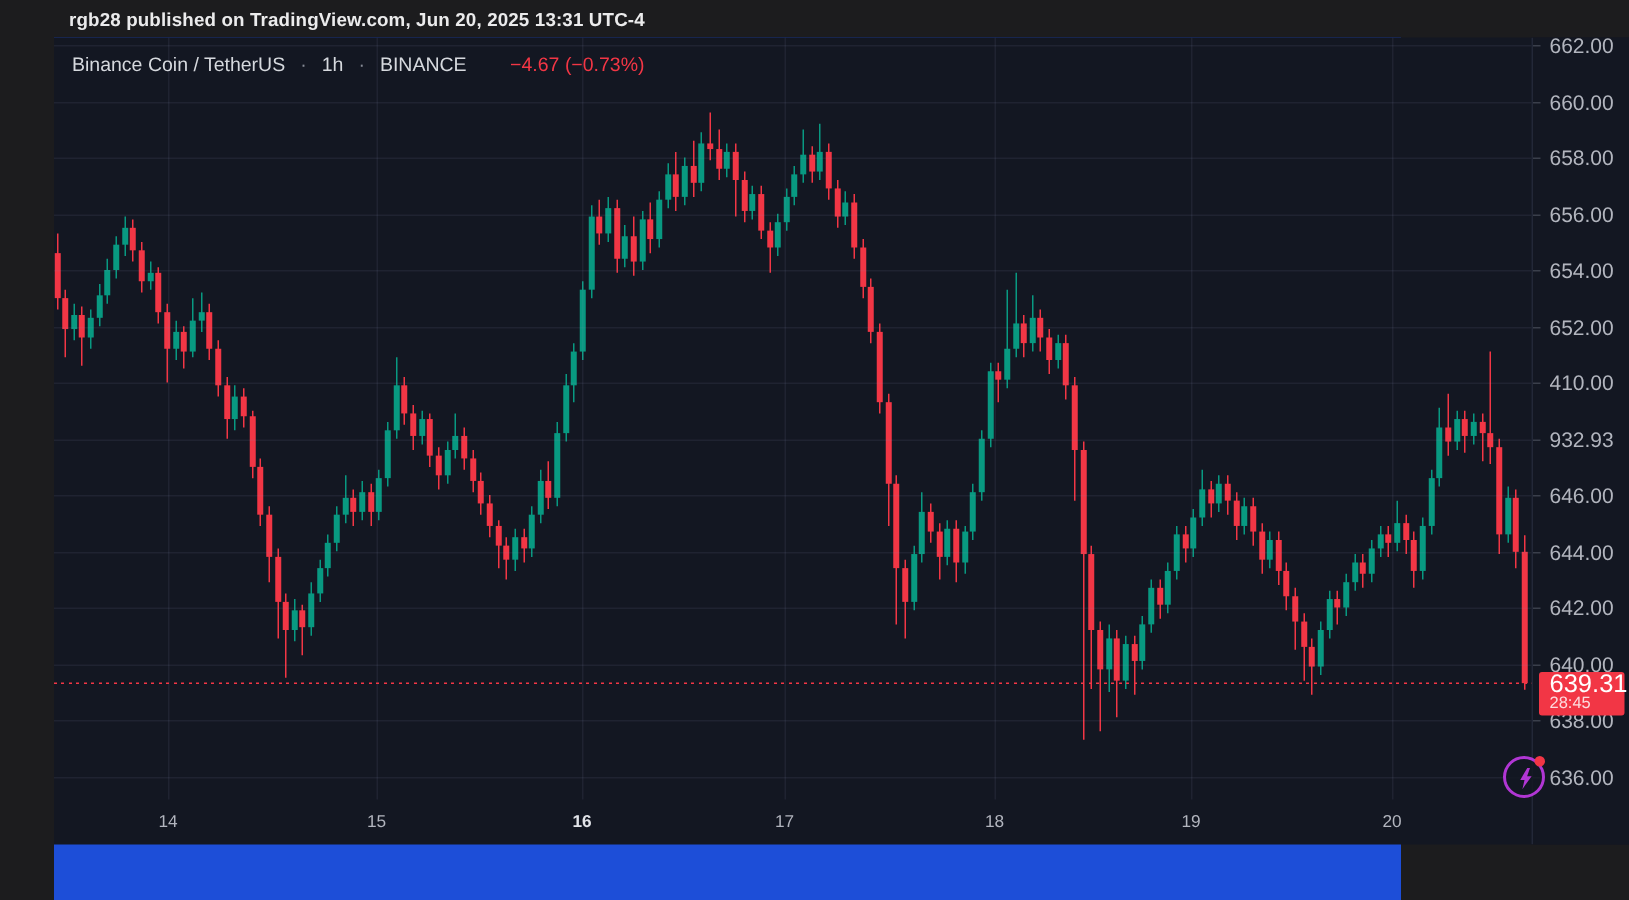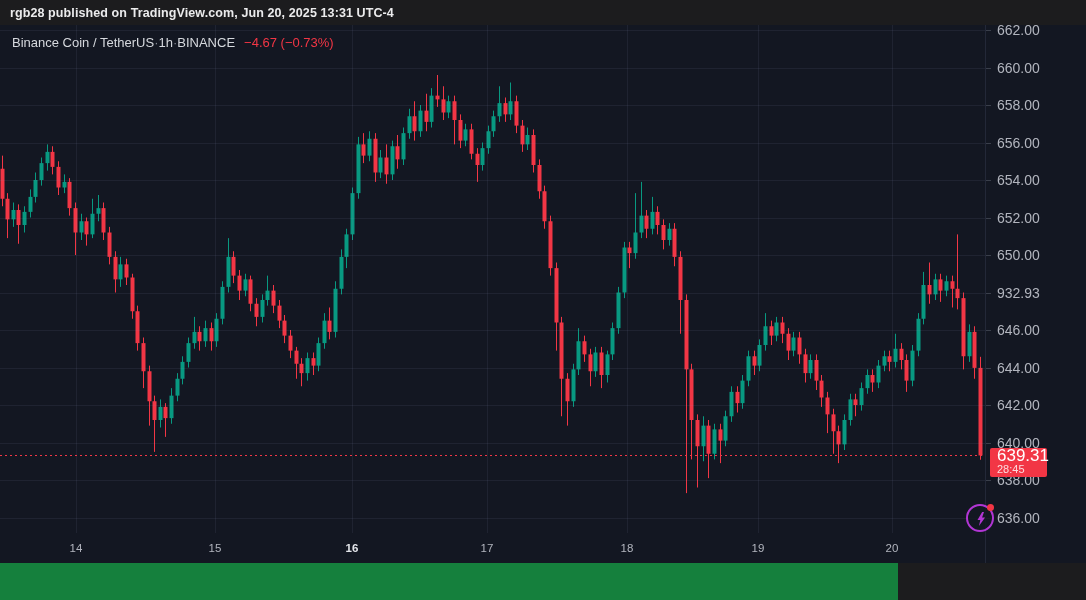--- a/index.html
+++ b/index.html
@@ -1,31 +1,31 @@
 <!DOCTYPE html>
 <html><head>
 <meta charset="utf-8">
 <style>
   html,body{margin:0;padding:0;background:#1c1c1e;width:1086px;height:600px;overflow:hidden;
     font-family:"Liberation Sans","DejaVu Sans",sans-serif;-webkit-font-smoothing:antialiased;}
-  #frame{position:relative;width:898px;height:600px;background:#15803d;}
+  #frame{position:relative;width:898px;height:600px;background:#1d4ed8;margin-left:36px;}
   
   .topbar{position:absolute;left:0;top:0;width:1086px;height:25px;background:#1c1c1e;
     display:flex;align-items:center;padding-left:10px;box-sizing:border-box;}
   .topbar span{font-size:12.5px;font-weight:600;color:#ebebec;letter-spacing:.1px;}
   
   .chart{position:absolute;left:0;top:25px;width:1086px;height:538px;background:#131722;overflow:hidden;}
   .pane{position:absolute;left:0;top:0;width:985px;height:508px;cursor:crosshair;}
   .hgrid{position:absolute;left:0;width:985px;height:1px;background:rgba(134,150,190,0.10);}
   .vgrid{position:absolute;top:0;width:1px;height:508px;background:rgba(134,150,190,0.10);}
   .pane svg{position:absolute;left:0;top:0;}
   .lastline{position:absolute;left:0;width:985px;height:1px;
     background-image:repeating-linear-gradient(90deg,#f23645 0 2px,transparent 2px 5px);}
   
-  .legend{position:absolute;left:12px;top:10px;display:flex;align-items:center;gap:0;
+  .legend{position:absolute;left:12px;top:10px;display:flex;align-items:center;gap:10px;
     font-size:13px;white-space:nowrap;z-index:5;}
   .legend .t{color:#d6d9de;}
   .legend .sep{color:#868b96;}
   .legend .ohlc{display:flex;gap:9px;margin-left:6px;}
   .legend .chg{color:#f23645;margin-left:3px;}
   
   .paxis{position:absolute;left:985px;top:0;width:101px;height:538px;background:#131722;
     border-left:1px solid rgba(134,150,190,0.14);box-sizing:border-box;}
   .plabel{position:absolute;left:11px;transform:translateY(-50%);font-size:14px;color:#b2b5be;}
   .ptick{position:absolute;left:0;width:5px;height:1px;background:#3a3f4b;}
@@ -454,21 +454,21 @@
         <div class="plabel" style="top: 42.5px;">660.00</div>
         <div class="ptick" style="top: 80px;"></div>
         <div class="plabel" style="top: 80px;">658.00</div>
         <div class="ptick" style="top: 117.5px;"></div>
         <div class="plabel" style="top: 117.5px; text-align: center;">656.00</div>
         <div class="ptick" style="top: 155px;"></div>
         <div class="plabel" style="top: 155px;">654.00</div>
         <div class="ptick" style="top: 192.5px;"></div>
         <div class="plabel" style="top: 192.5px;">652.00</div>
         <div class="ptick" style="top: 230px;"></div>
-        <div class="plabel" style="top: 230px;">650.00</div>
+        <div class="plabel" style="top: 230px;">410.00</div>
         <div class="ptick" style="top: 267.5px;"></div>
         <div class="plabel" style="top: 267.5px;">932.93</div>
         <div class="ptick" style="top: 305px;"></div>
         <div class="plabel" style="top: 305px;">646.00</div>
         <div class="ptick" style="top: 342.5px;"></div>
         <div class="plabel" style="top: 342.5px;">644.00</div>
         <div class="ptick" style="top: 380px;"></div>
         <div class="plabel" style="top: 380px;">642.00</div>
         <div class="ptick" style="top: 417.5px;"></div>
         <div class="plabel" style="top: 417.5px;">640.00</div>

